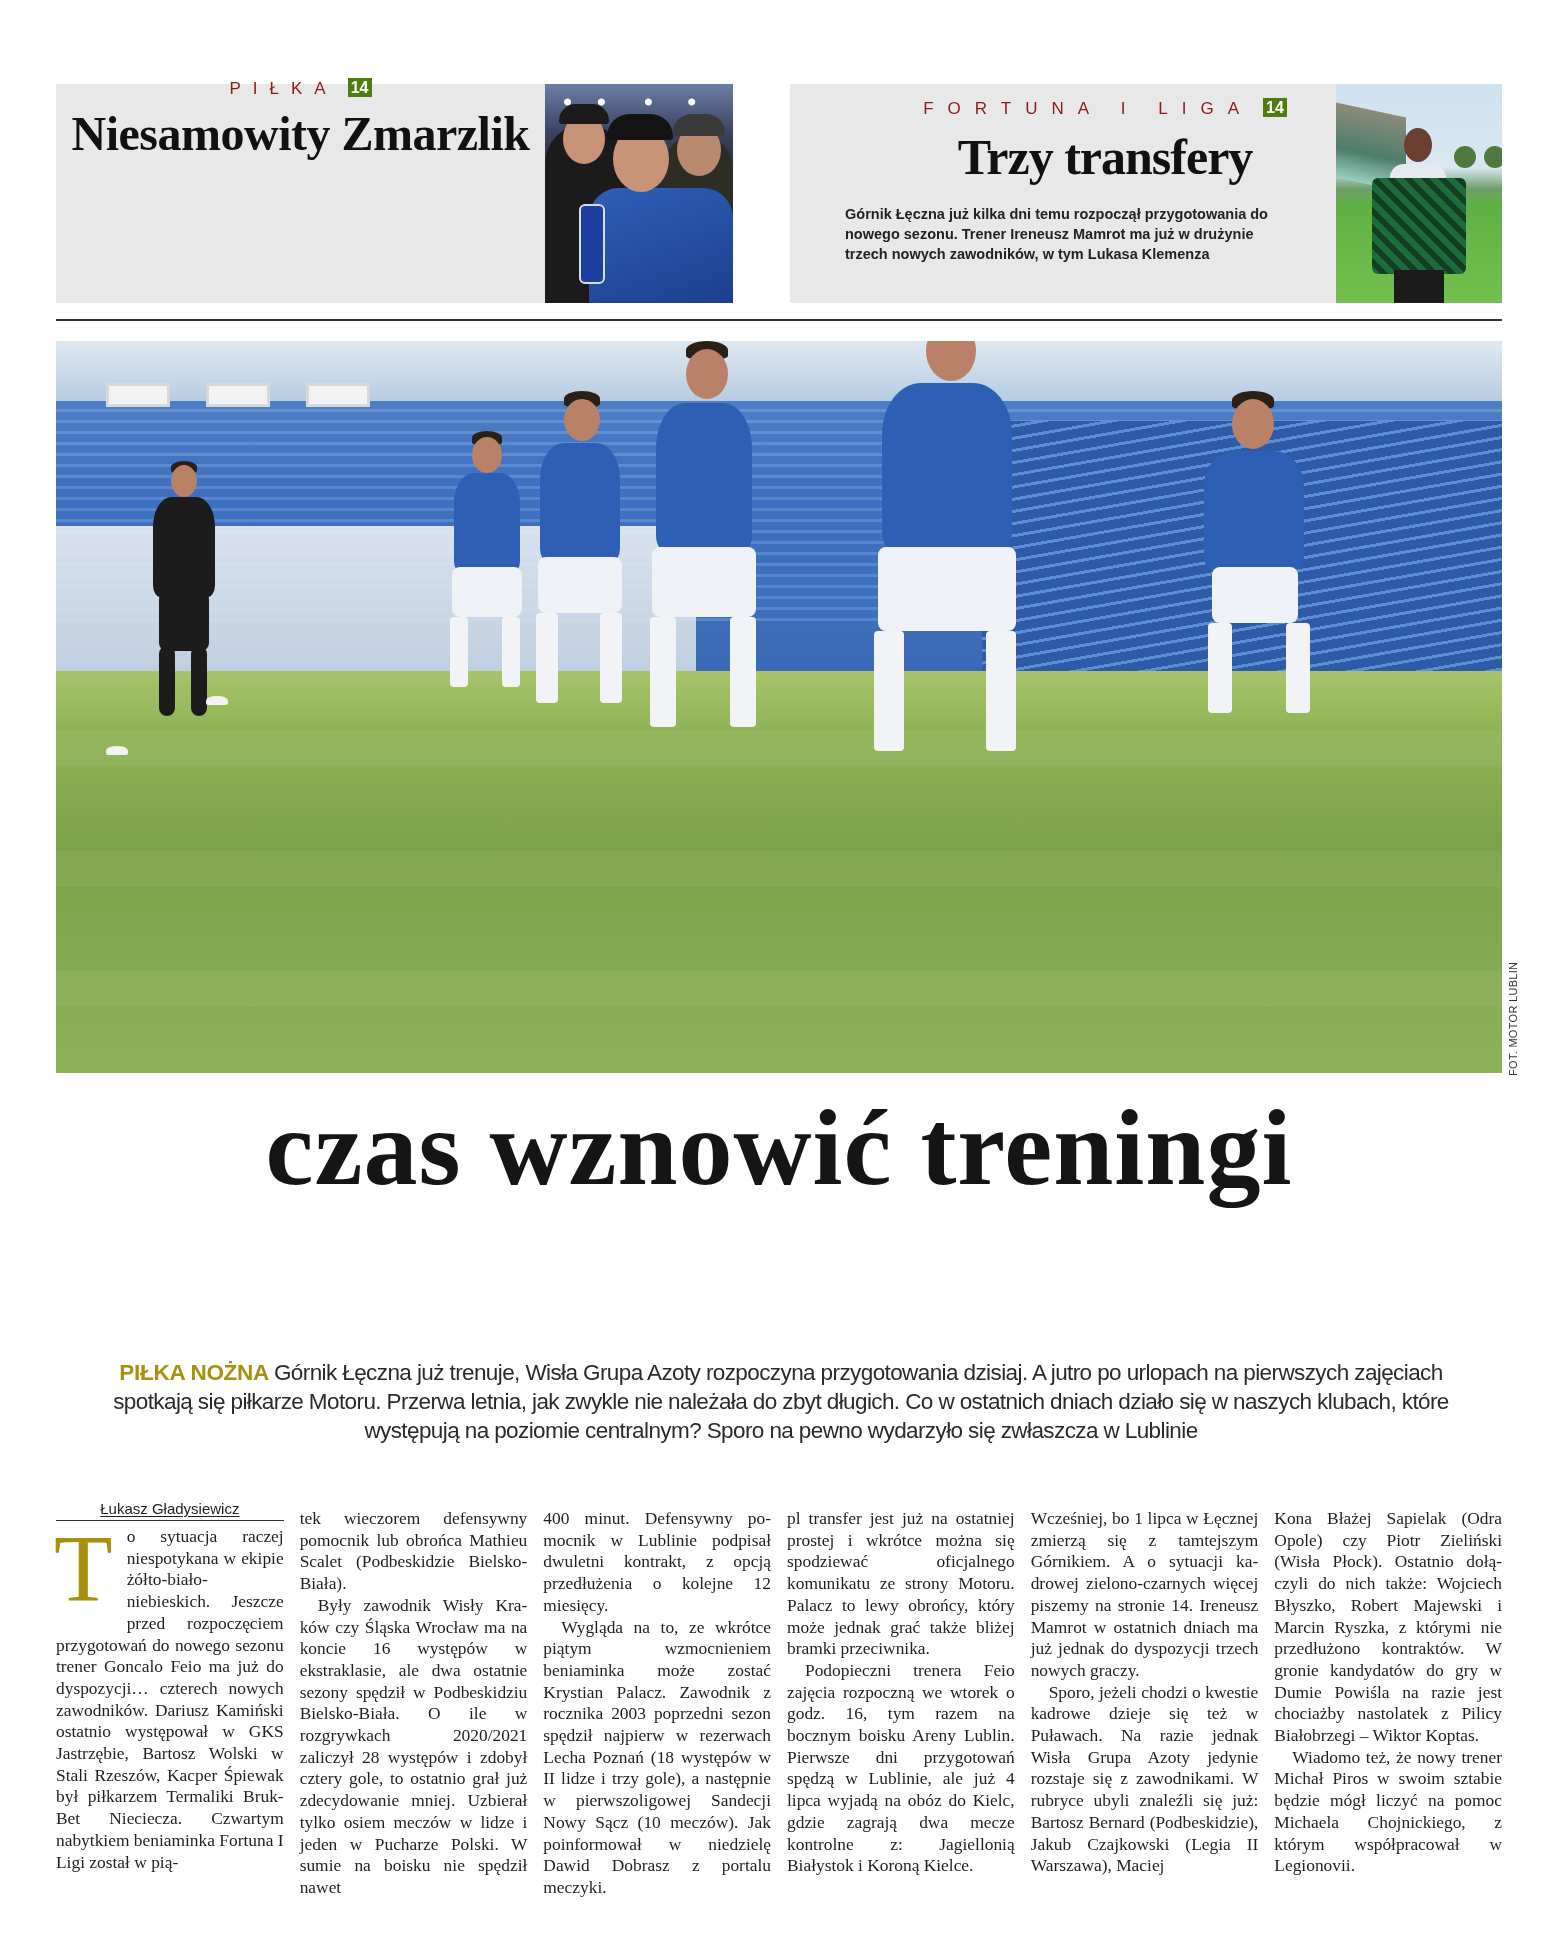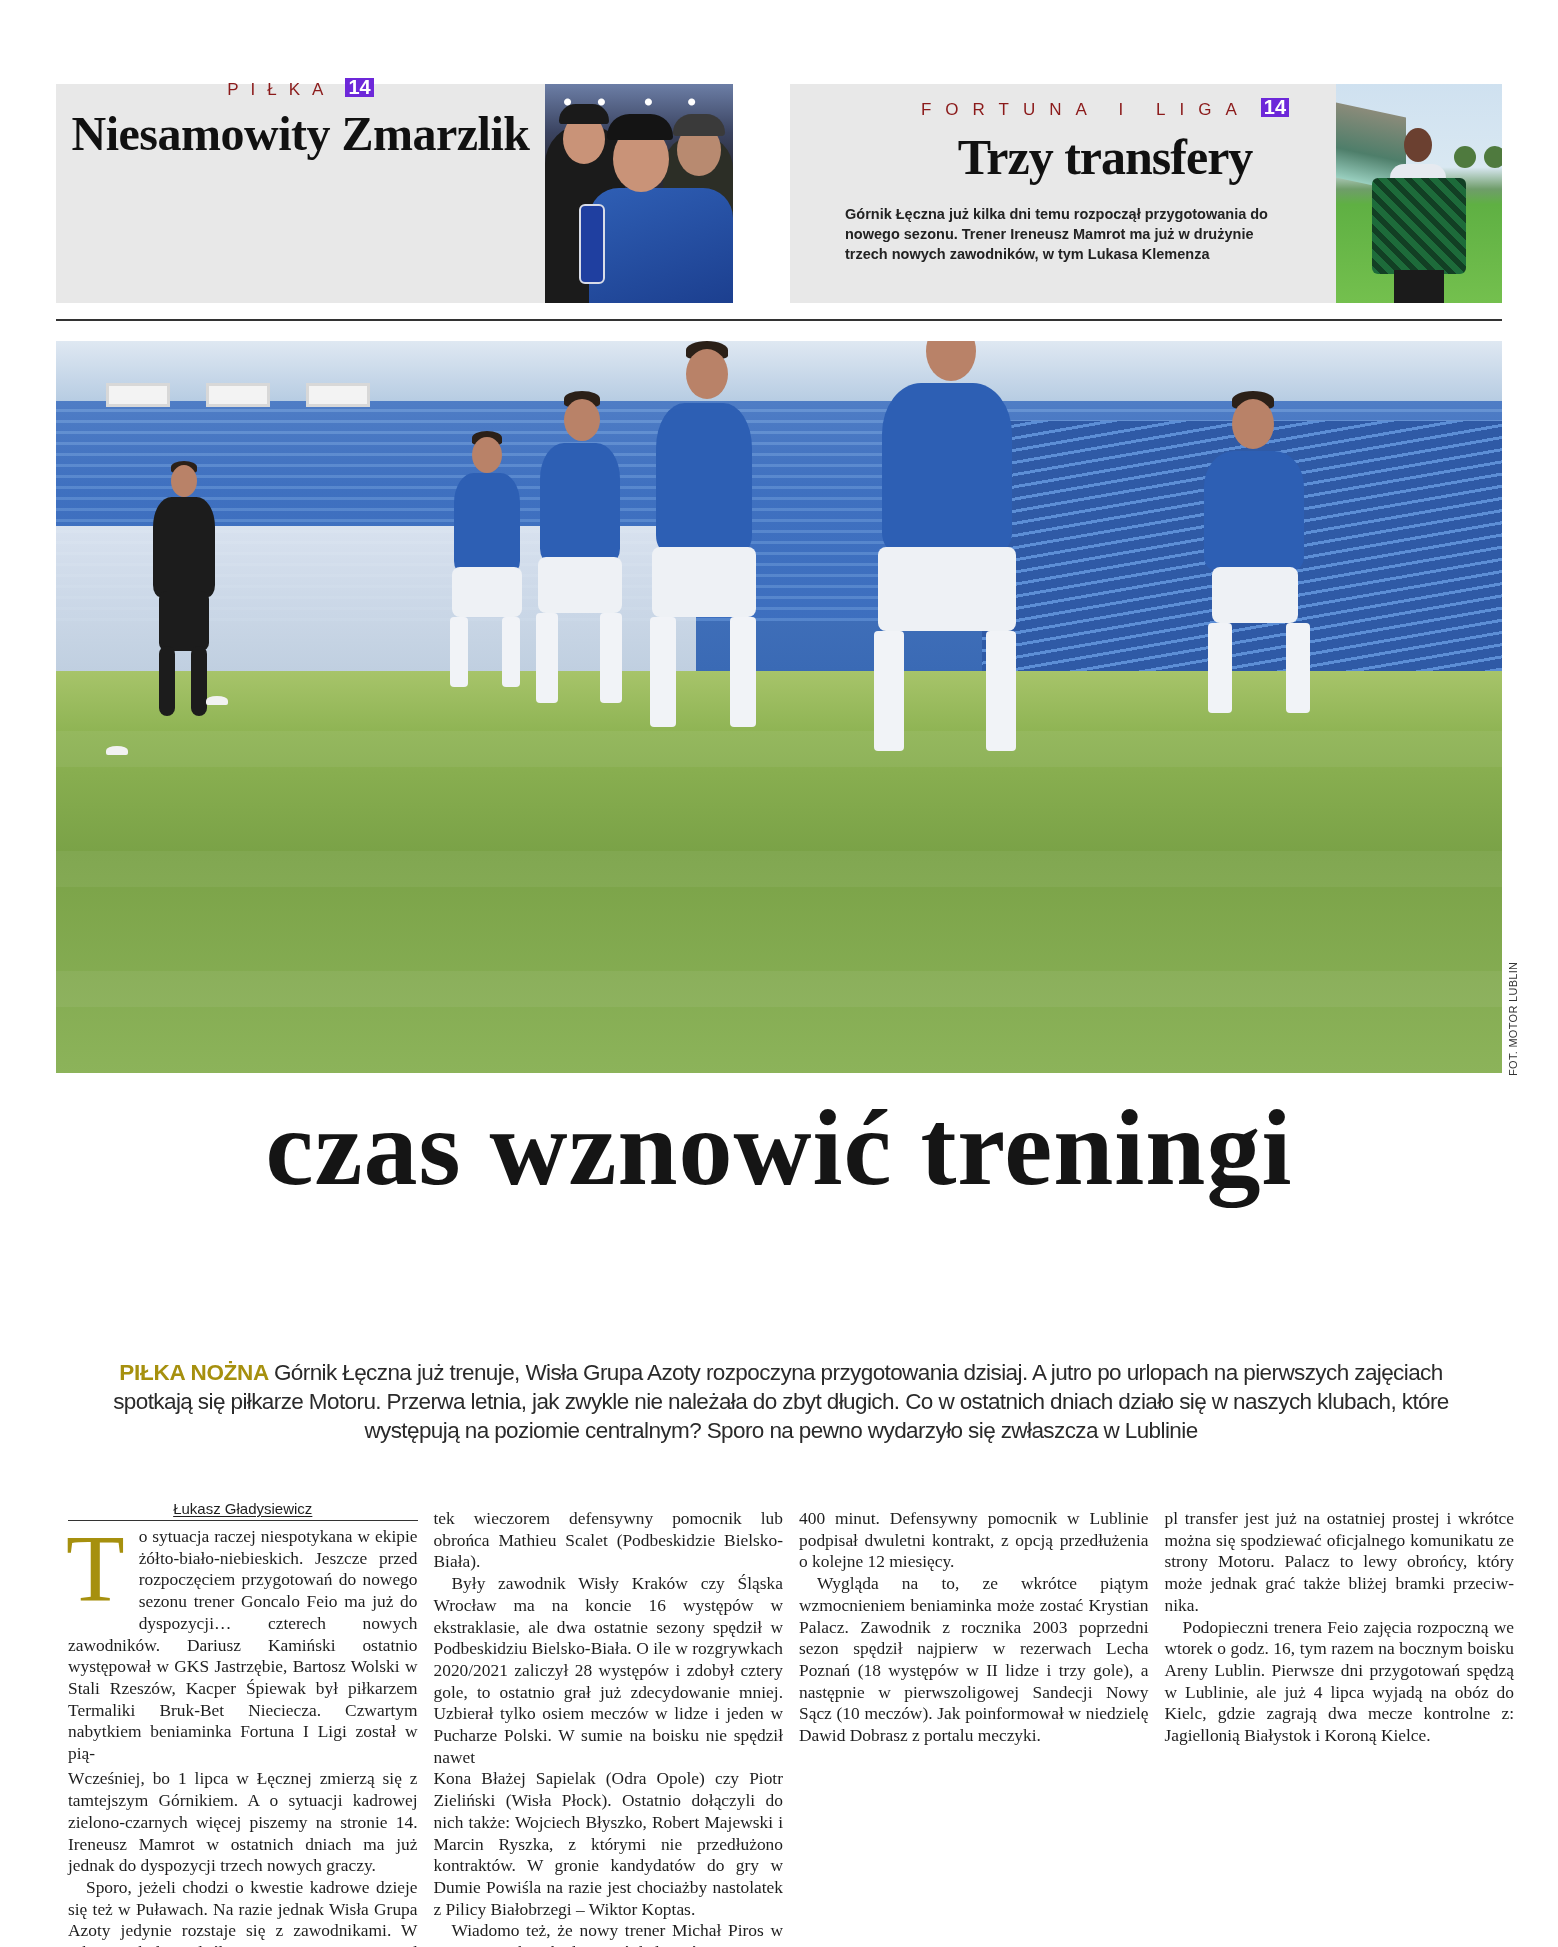--- a/index.html
+++ b/index.html
@@ -14,22 +14,22 @@
   .teaser-left .text { left: 0; width: 489px; }
   .teaser-right .text { left: 0; width: 630px; }
   .teaser .photo { position: absolute; top: 0; bottom: 0; overflow: hidden; }
   .teaser-left .photo { left: 489px; width: 188px; }
   .teaser-right .photo { left: 546px; width: 166px; }
 
   .kicker { position: absolute; top: -6px; left: 0; right: 0; text-align: center;
             font-family: "Liberation Sans Narrow", "Liberation Sans", sans-serif;
             font-size: 17px; color: #8b1a1a; letter-spacing: 12px; font-weight: normal; }
   .teaser-right .kicker { top: 14px; letter-spacing: 14px; }
-  .kicker .page-no { display: inline-block; background: #6d28d9; color: #fff; font-weight: bold;
-            font-size: 20px; letter-spacing: 0; padding: 0 3px; line-height: 19px; margin-left: 10px;
+  .kicker .page-no { display: inline-block; background: #4d7c0f; color: #fff; font-weight: bold;
+            font-size: 16px; letter-spacing: 0; padding: 0 3px; line-height: 19px; margin-left: 10px;
             vertical-align: 1px; }
 
   .teaser-title { position: absolute; left: 0; right: 0; text-align: center;
             font-family: "Liberation Serif", serif; font-weight: bold; color: #111; }
   .teaser-left .teaser-title { top: 22px; font-size: 48px; letter-spacing: -0.5px; }
   .teaser-right .teaser-title { top: 44px; font-size: 50px; letter-spacing: -1px; }
 
   .teaser-desc { position: absolute; font-family: "Liberation Sans", sans-serif;
             font-size: 14.5px; line-height: 20px; color: #222; }
   .teaser-left .teaser-desc { left: 17px; top: 102px; width: 460px; }
@@ -108,21 +108,21 @@
       font-size: 108px; line-height: 124px; letter-spacing: 1px; }
 
   
   .lead { position: absolute; left: 96px; width: 1370px; top: 1358px; text-align: center;
       font-family: "Liberation Sans Narrow", "Liberation Sans", sans-serif; font-size: 22.5px;
       line-height: 29px; color: #2a2a2a; letter-spacing: -0.6px; font-weight: normal; }
   .lead .section-label { color: #a6900e; font-weight: bold; letter-spacing: -0.3px; margin-right: 5px; }
 
   
   .columns { position: absolute; left: 56px; top: 1508px; width: 1446px; height: 370px;
-      display: grid; grid-template-columns: repeat(4, 1fr); column-gap: 16px; margin-left: 12px; }
+      display: grid; grid-template-columns: repeat(6, 1fr); column-gap: 16px; }
   .col { font-family: "Liberation Serif", serif; font-size: 17.4px; line-height: 21.7px; color: #1e1e1e;
       text-align: justify; hyphens: manual; }
   .col p { margin: 0; }
   .col p.indent { text-indent: 18px; }
   .col.first { padding-top: 0; }
   .byline { font-family: "Liberation Sans Narrow", "Liberation Sans", sans-serif; font-size: 15px;
       line-height: 18px; text-align: center; color: #1e1e1e; border-bottom: 1px solid #333;
       margin: -8px 0 5px 0; padding-bottom: 2px; text-decoration: underline; text-underline-offset: 2px; }
   .dropcap { float: left; font-size: 96px; line-height: 78px; color: #a6900e; font-family: "Liberation Serif", serif;
       margin: 4px 14px 0 -2px; height: 86px; }

